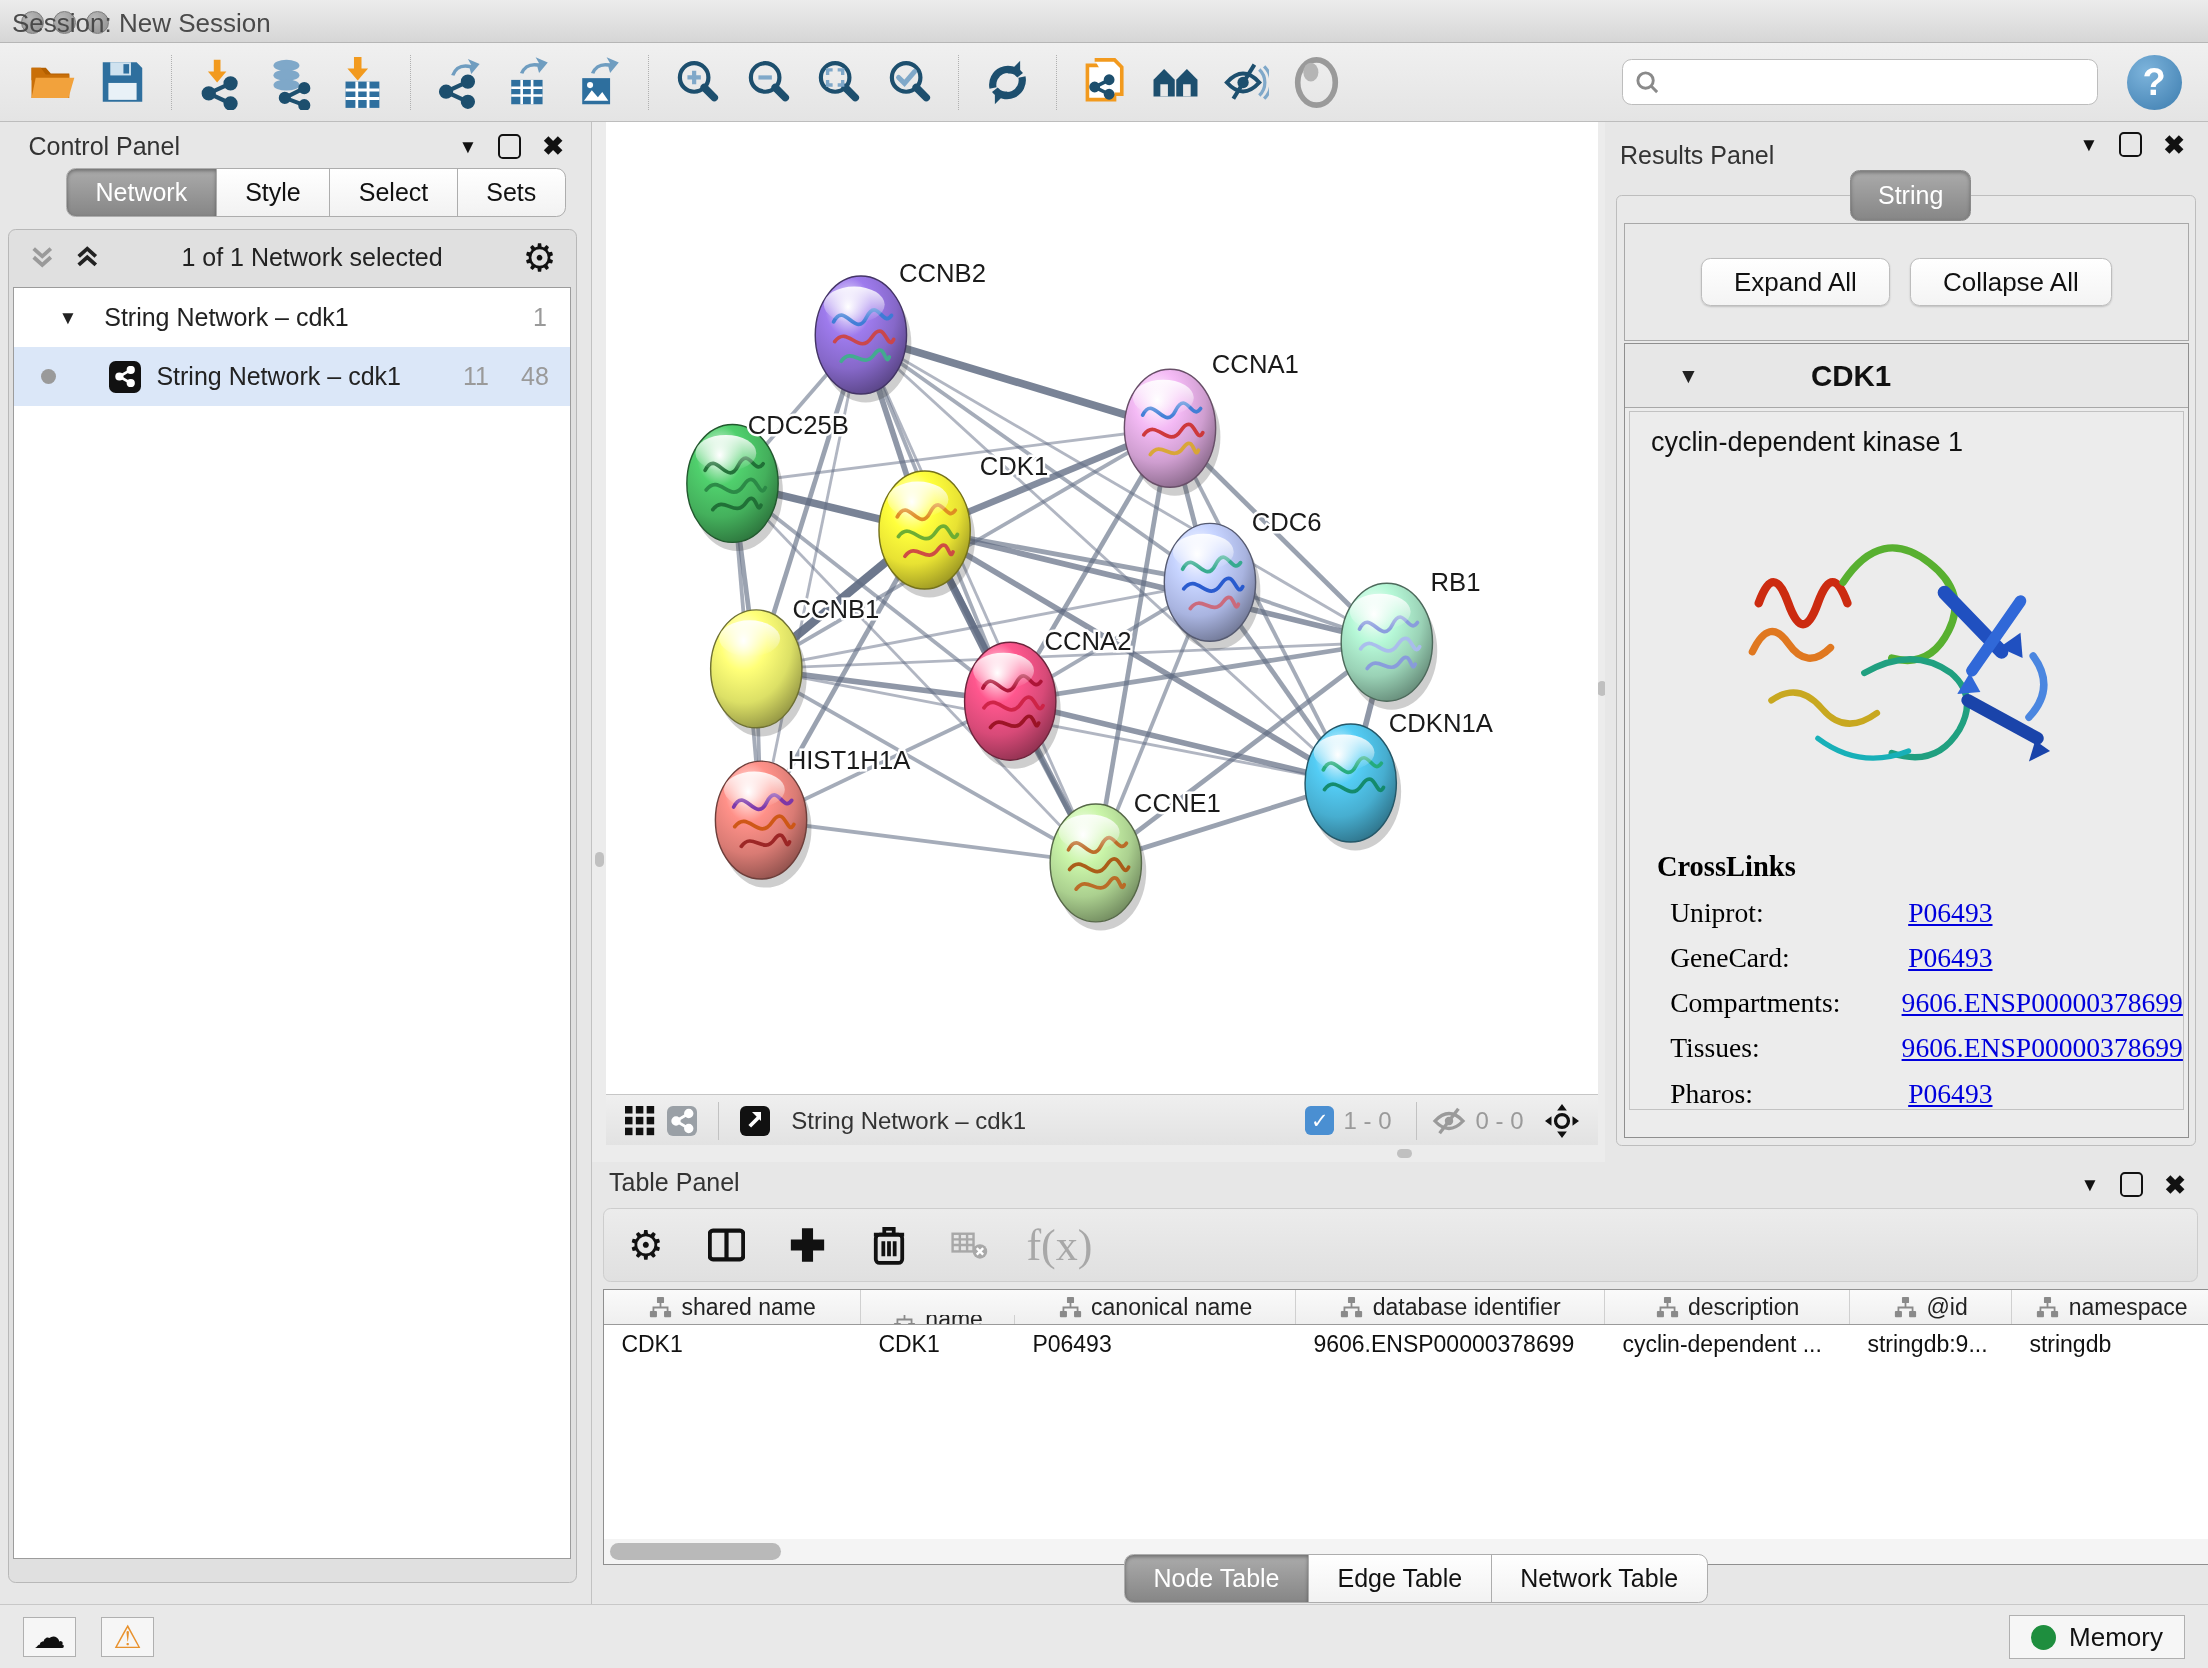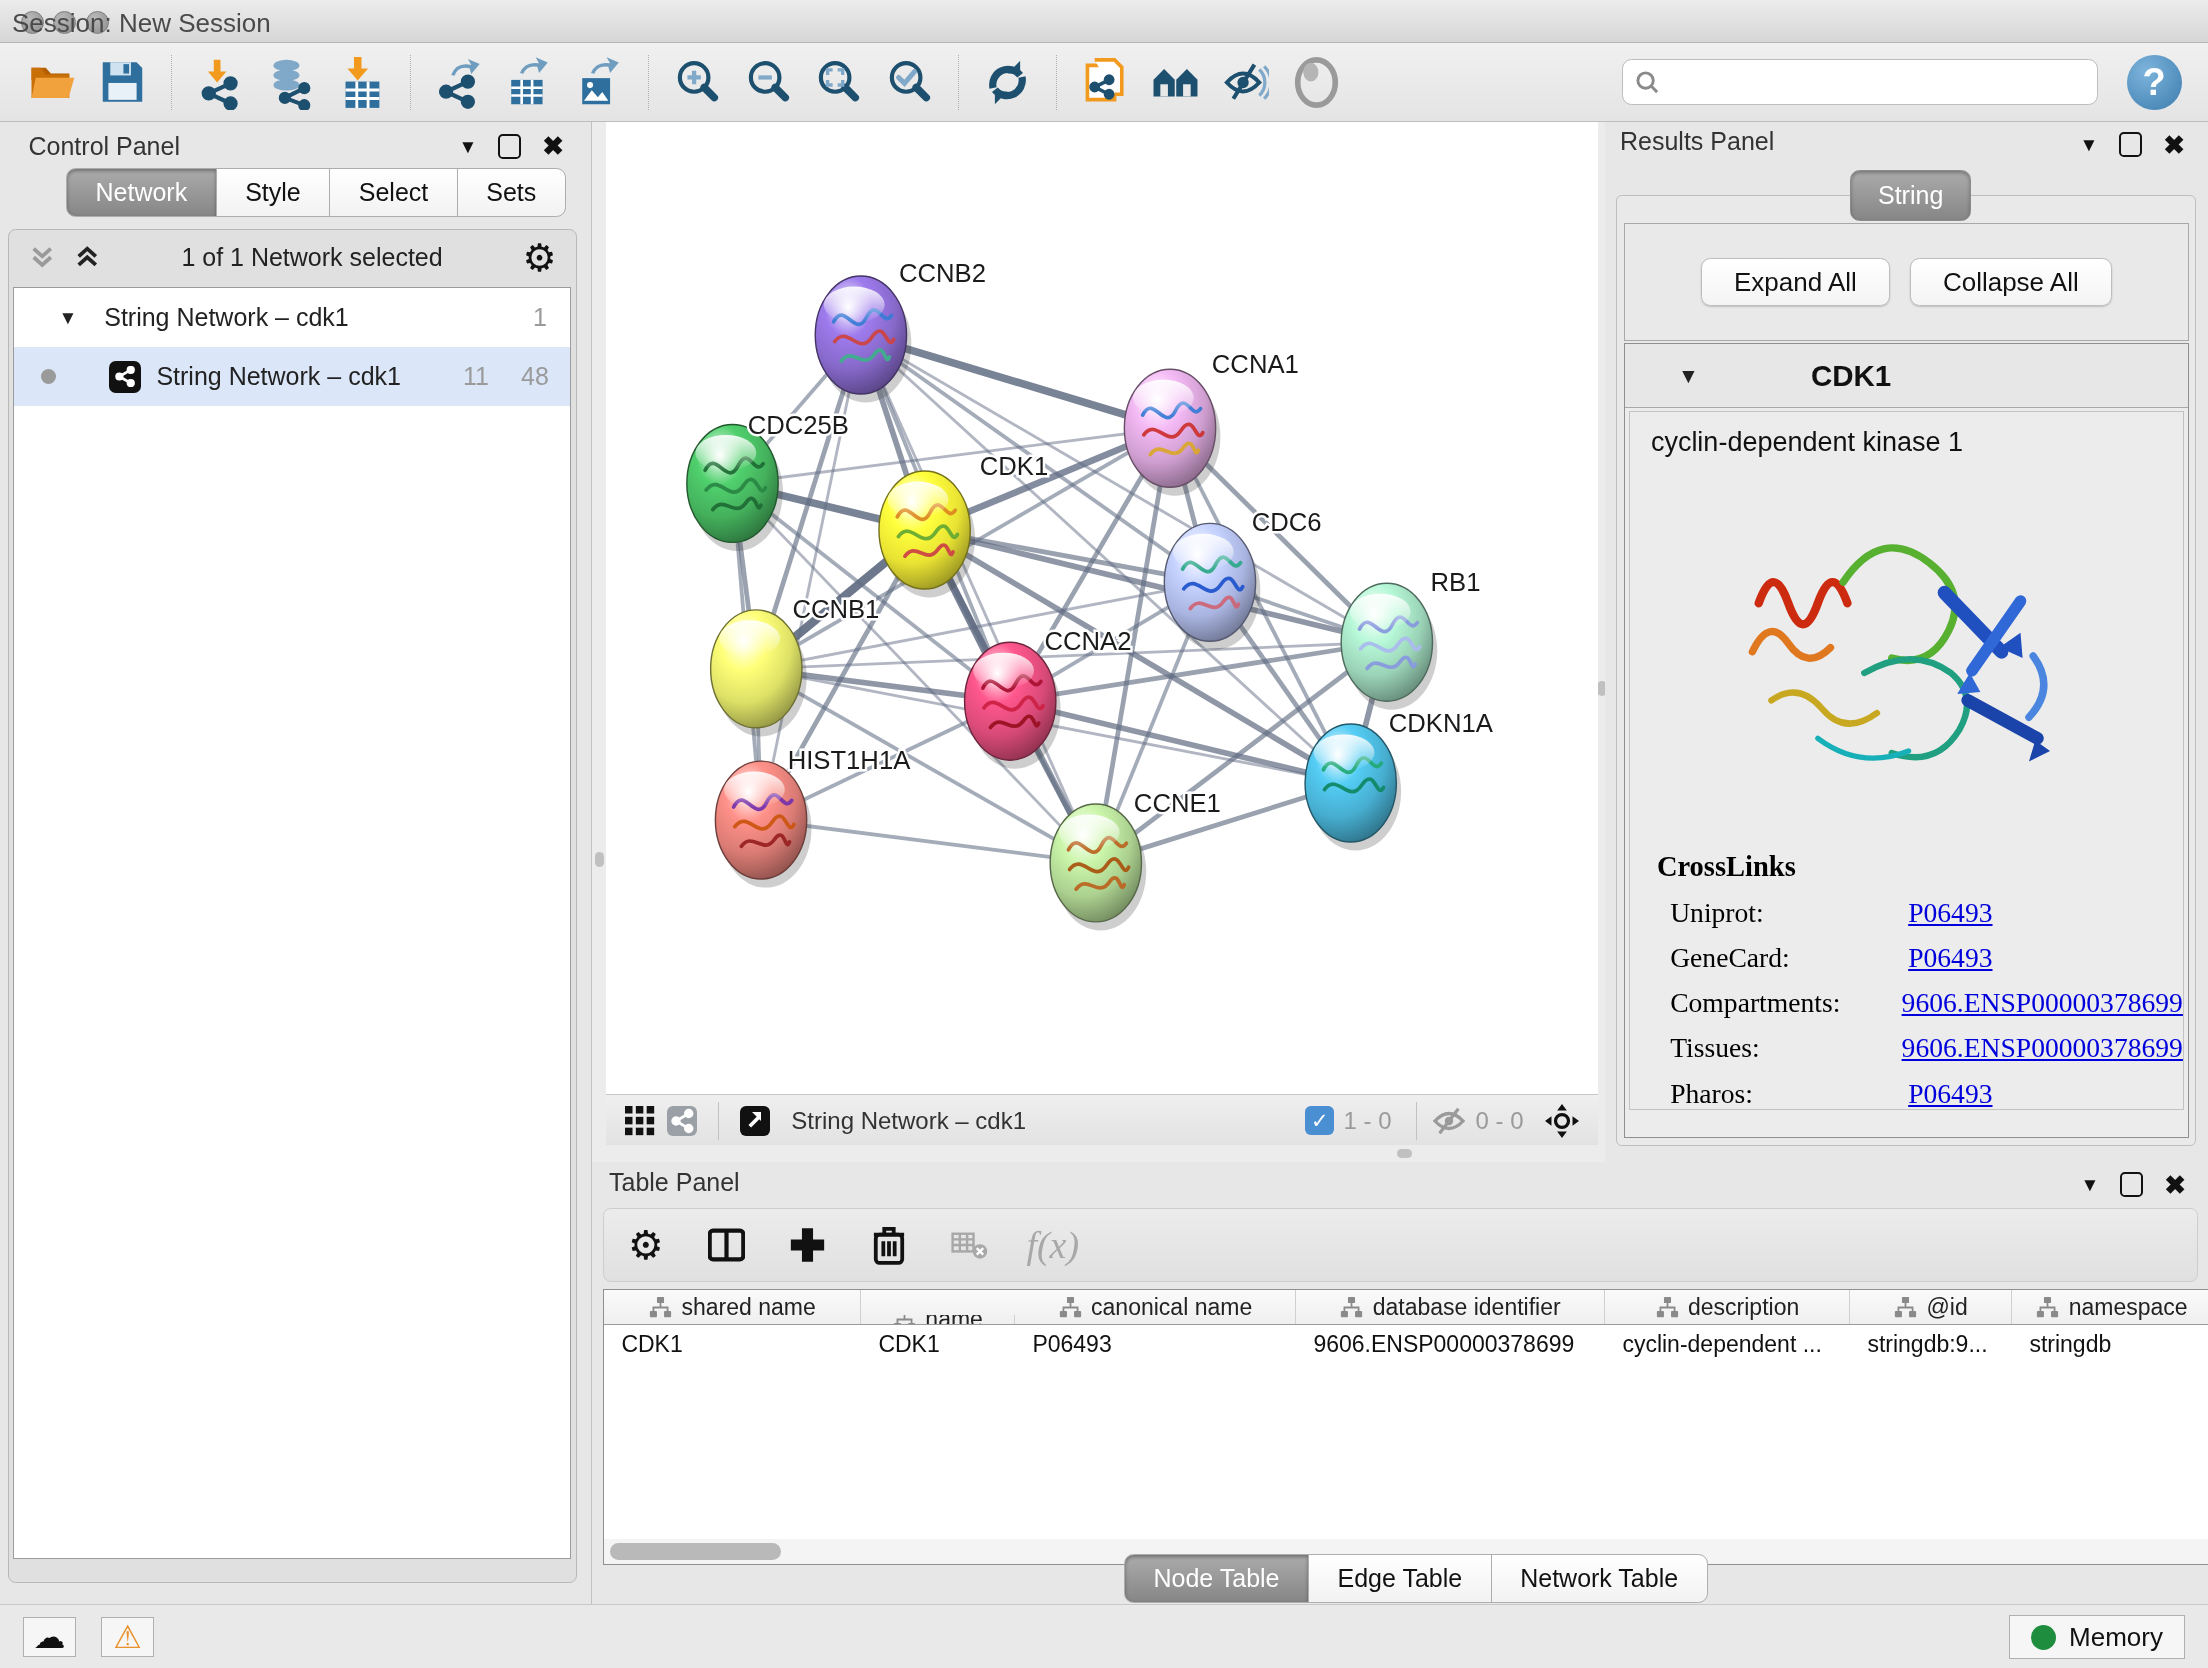--- a/index.html
+++ b/index.html
@@ -64,21 +64,21 @@
   .nt-sep{width:0;height:38px;border-left:1px solid #c2c2c2;margin:0 15px;}
   #net-title{font-size:24px;color:#333;margin-left:15px;flex:1;}
   .nt-count{font-size:24px;color:#9a9a9a;margin:0 9.5px;}
   #net-check{width:28.5px;height:28.5px;border-radius:5.7px;background:#4a8fd2;color:#fff;font-size:21px;
     display:flex;align-items:center;justify-content:center;}
   #splitter-h{left:606px;top:1145px;width:1603px;height:17px;background:#ececec;}
   .grip{position:absolute;width:15px;height:9.5px;border-radius:7.6px;background:#c0c0c0;}
   .grip.v{width:9.5px;height:15px;}
   
   #results-panel{left:1605px;top:122px;width:603px;height:1041px;background:#e7e7e7;}
-  #rp-title{position:absolute;left:15px;top:5px;}
+  #rp-title{position:absolute;left:15px;top:19px;}
   #rp-btns{right:23px;top:9.5px;}
   #rp-tab{position:absolute;left:245px;top:48px;height:49px;padding:0 27px;border-radius:9.5px;
     background:linear-gradient(#ababab,#868686);color:#fff;font-size:25px;display:flex;align-items:center;z-index:2;
     border:1px solid #8a8a8a;box-shadow:inset 0 1.9px 3.8px rgba(0,0,0,.3);}
   #rp-outer{position:absolute;left:11.4px;top:73px;width:580px;height:951px;background:#e9e9e9;
     border:1px solid #bdbdbd;border-radius:5.7px;box-sizing:border-box;}
   #rp-actions{position:absolute;left:6.7px;right:6.7px;top:27px;height:118px;border:1px solid #a8a8a8;background:#e9e9e9;
     display:flex;align-items:center;justify-content:center;gap:20px;box-sizing:border-box;}
   .rp-btn{height:48px;padding:0 32px;border:1px solid #bdbdbd;border-radius:9.5px;background:linear-gradient(#ffffff,#f4f4f4);
     font-size:26px;color:#111;box-shadow:0 1px 1.9px rgba(0,0,0,.18);}
@@ -94,21 +94,21 @@
   .cl-row{display:flex;margin:13.3px 0 13.3px 13.3px;font-size:27.6px;}
   .cl-row .lbl{width:238px;color:#000;}
   .cl-row a{color:#0000dd;text-decoration:underline;}
   
   #table-panel{left:592px;top:1162px;width:1617px;height:441px;background:#e7e7e7;box-sizing:border-box;}
   #tp-title{position:absolute;left:17px;top:5.7px;}
   #tp-btns{right:23px;top:9.5px;}
   #tp-toolbar{position:absolute;left:11.4px;top:46px;right:11.4px;height:74px;background:linear-gradient(#ececec,#e0e0e0);
     border:1px solid #cdcdcd;border-radius:7.6px;display:flex;align-items:center;padding:0 17px;box-sizing:border-box;gap:32px;}
   .tp-ic{display:flex;align-items:center;justify-content:center;width:49px;height:49px;background:none;border:none;}
-  #fx-ic{font-family:"Liberation Serif",serif;font-style:italic;font-size:38px;color:#a8a8a8;}
+  #fx-ic{font-family:"Liberation Serif",serif;font-size:44px;color:#a8a8a8;}
   #tp-gear{font-size:40px;color:#111;font-family:"DejaVu Sans",sans-serif;line-height:1;}
   #tp-table{position:absolute;left:11.4px;right:0;top:127px;bottom:63px;background:#fff;border:1px solid #8f8f8f;overflow:hidden;}
   #tp-head{display:flex;height:34px;border-bottom:1.9px solid #9a9a9a;background:linear-gradient(#fafafa,#efefef);}
   .th{display:flex;align-items:center;justify-content:center;gap:9.5px;border-right:1px solid #d0d0d0;
       font-size:23px;color:#222;box-sizing:border-box;overflow:hidden;flex:none;}
   #tp-rows .tr{display:flex;height:38px;align-items:center;}
   .td{padding-left:17px;font-size:23px;color:#111;box-sizing:border-box;overflow:hidden;white-space:nowrap;flex:none;}
   #tp-hscroll{position:absolute;left:11.4px;right:0;bottom:38px;height:25px;background:#f4f4f4;border:1px solid #8f8f8f;border-top:none;}
   #tp-thumb{position:absolute;left:5.7px;top:3.8px;width:171px;height:17px;border-radius:8.6px;background:#b9b9b9;}
   #tp-tabs{left:533px;bottom:0px;}

